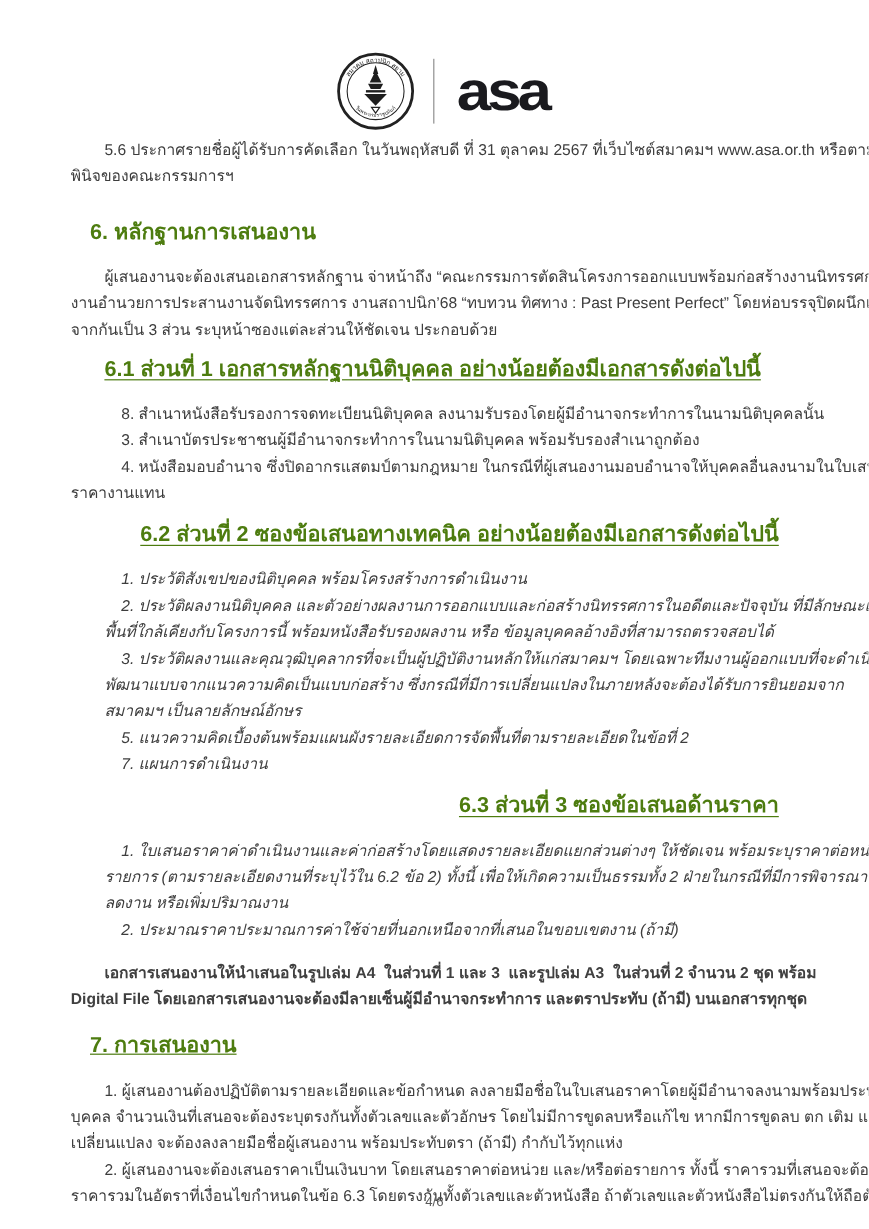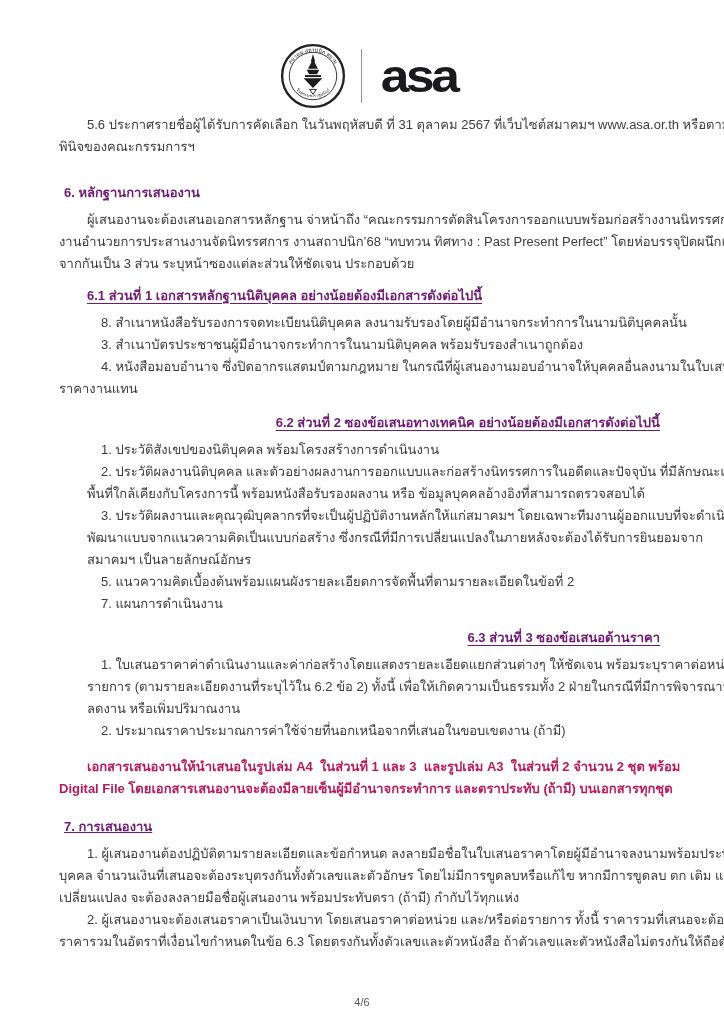--- a/index.html
+++ b/index.html
@@ -24,30 +24,30 @@
     transform-origin:left center;padding-left:6px;
   }
   
   .content{
     padding:4px 59px 0 59px;
     font-size:13px;line-height:22px;
     overflow:hidden;
   }
   .para{margin:0;white-space:pre;}
   .ti{text-indent:28px;}
-  .h{font-size:13px;line-height:22px;font-weight:bold;color:#701a75;margin:5px;}
+  .h{font-size:18px;line-height:22px;font-weight:bold;color:#4d7c0f;margin:16px;}
   .h-top{margin-top:24px;}
   .h-sub{margin-left:28px;text-decoration:underline;text-underline-offset:3px;}
   .mt10{margin-top:10px;}
   .mt12{margin-top:12px;text-align:right;}
   .mt14{margin-top:14px;}
   .mt16{margin-top:16px;text-decoration:underline;}
-  .item{margin:0 0 0 28px;text-indent:14px;white-space:pre;}
+  .item{margin:0 0 0 28px;text-indent:14px;white-space:pre;font-style:italic;}
   .item-flush{margin:0;text-indent:42px;white-space:pre;}
-  .note{font-weight:bold;color:#be185d;}
+  .note{font-weight:bold;color:#404040;}
   
   .footer{
     position:absolute;left:0;bottom:16px;width:100%;
     text-align:center;font-size:11px;color:#5a5a5a;
   }
 </style>
 </head>
 <body>
 
 <div class="page">

